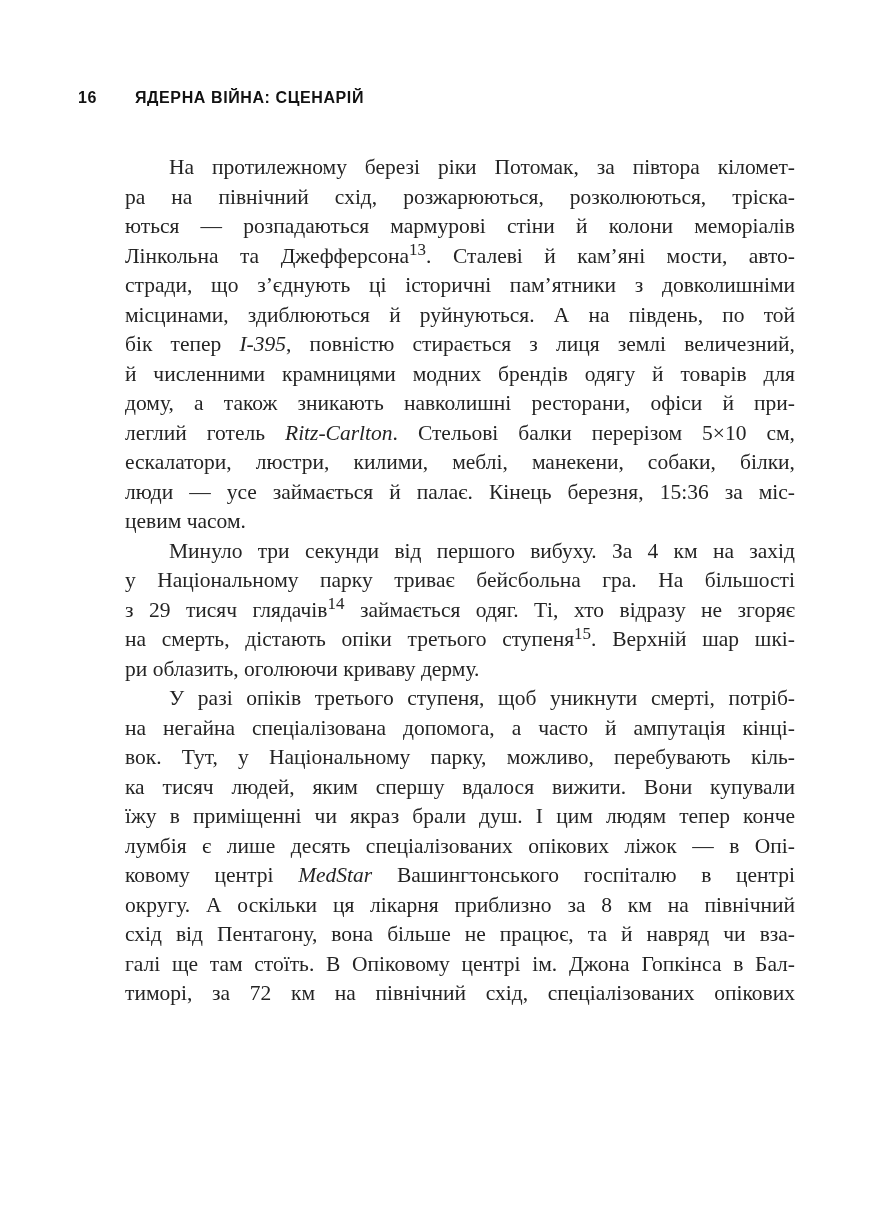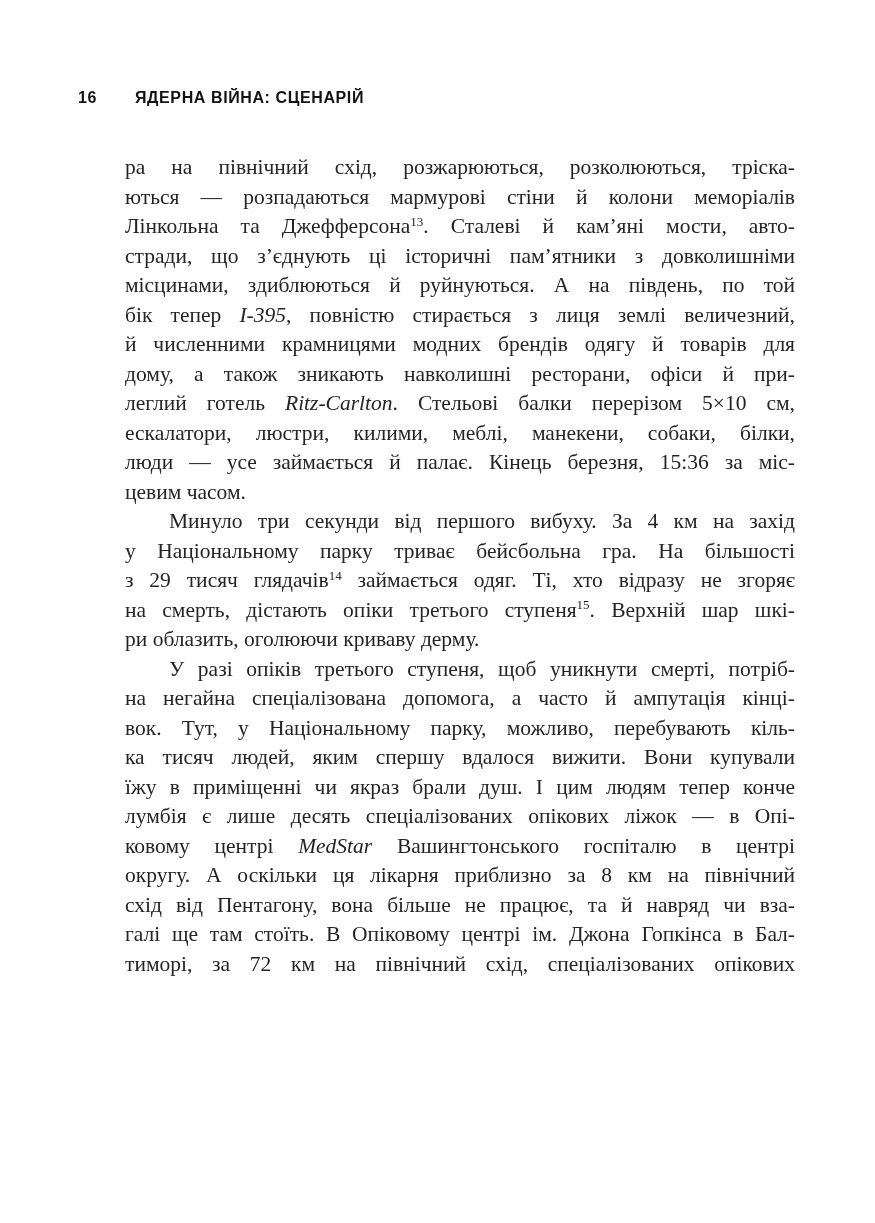--- a/index.html
+++ b/index.html
@@ -17,31 +17,32 @@
   .body-text{
     position:absolute;left:125px;top:153px;width:670px;
     color:var(--text,#242424);
     font-size:21.5px;line-height:29.5px;
   }
   .paragraph{margin:0;}
   .line{text-align:justify;text-align-last:justify;white-space:normal;}
   .line.last{text-align-last:left;}
   .line.indent{text-indent:44px;}
   .it{font-style:italic;}
-  .sup{font-size:13px;line-height:0;position:relative;top:-7.5px;}
+  .sup{font-size:17px;line-height:0;position:relative;top:-7.5px;}
 </style>
 </head>
 <body>
 
 <div class="page">
   <div class="running-header">
     <span class="pagenum">16</span><span class="runtitle">ЯДЕРНА ВІЙНА: СЦЕНАРІЙ</span>
   </div>
   <div class="body-text">
       <div class="paragraph">
+        <div class="line indent"><span>На протилежному березі ріки Потомак, за півтора кіломет-</span></div>
         <div class="line"><span>ра на північний схід, розжарюються, розколюються, тріска-</span></div>
         <div class="line"><span>ються — розпадаються мармурові стіни й колони меморіалів</span></div>
         <div class="line"><span>Лінкольна та Джефферсона</span><span class="sup">13</span><span>. Сталеві й кам’яні мости, авто-</span></div>
         <div class="line"><span>стради, що з’єднують ці історичні пам’ятники з довколишніми</span></div>
         <div class="line"><span>місцинами, здиблюються й руйнуються. А на південь, по той</span></div>
         <div class="line"><span>бік тепер </span><span class="it">I-395</span><span>, повністю стирається з лиця землі величезний,</span></div>
         <div class="line"><span>й численними крамницями модних брендів одягу й товарів для</span></div>
         <div class="line"><span>дому, а також зникають навколишні ресторани, офіси й при-</span></div>
         <div class="line"><span>леглий готель </span><span class="it">Ritz-Carlton</span><span>. Стельові балки перерізом 5×10 см,</span></div>
         <div class="line"><span>ескалатори, люстри, килими, меблі, манекени, собаки, білки,</span></div>

